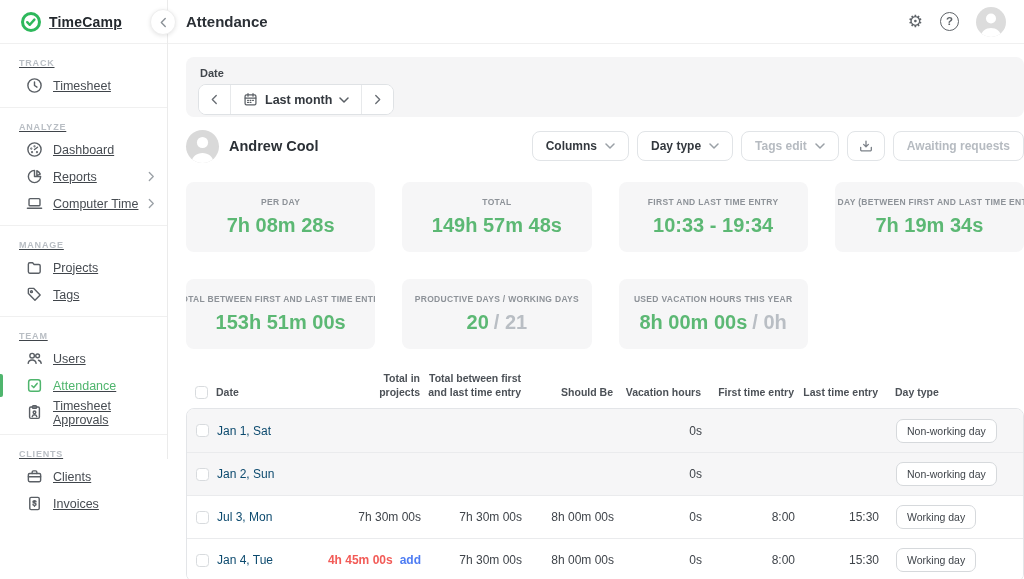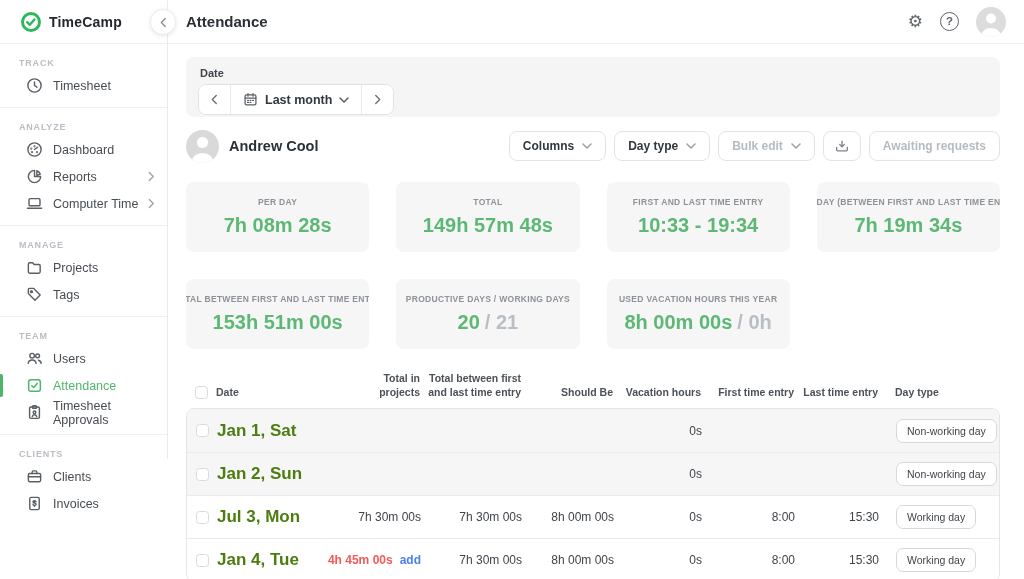--- a/index.html
+++ b/index.html
@@ -2,21 +2,21 @@
 <html><head>
 <meta charset="utf-8">
 <style>
   * { margin:0; padding:0; box-sizing:border-box; }
   html,body { width:1024px; height:579px; overflow:hidden; background:#fff;
     font-family:"Liberation Sans","DejaVu Sans",sans-serif; color:#3f444a; }
   .app { position:relative; width:1024px; height:579px; background:#fff; }
 
   
   .sidebar { position:absolute; left:0; top:0; width:168px; height:459px;
-    background:#fff; border-right:1px solid #ebebeb; z-index:2; }
+    background:#fff; border-right:1px solid #ebebeb; z-index:2;text-decoration:underline; }
   .logo-area { height:44px; display:flex; align-items:center; padding-left:20px;
     border-bottom:1px solid #f0f0f0; }
   .logo-mark { width:22px; height:22px; margin-right:7px; flex:0 0 auto; }
   .logo-text { font-size:14px; font-weight:700; color:#23282d; letter-spacing:.2px; }
   .side-section { padding:6px 0 8px 0; border-bottom:1px solid #f0f0f0; }
   .side-section:last-child { border-bottom:none; }
   .side-label { font-size:9px; letter-spacing:.8px; color:#b9bec4; font-weight:700;
     margin:8px 0 4px 19px; text-transform:uppercase; }
   .side-item { display:flex; align-items:center; height:27px; padding-left:26px;
     padding-right:12px; font-size:12.5px; color:#474c52; cursor:pointer; position:relative; }
@@ -41,21 +41,21 @@
     align-items:center; font-size:17px; line-height:1; padding:0; }
   .help-circle { width:19px; height:19px; border:1.5px solid #5f6469; border-radius:50%;
     display:flex; align-items:center; justify-content:center; font-size:11.5px;
     font-weight:700; color:#5f6469; }
   .avatar { width:30px; height:30px; border-radius:50%; background:#dcdcdc; overflow:hidden;
     display:flex; align-items:flex-end; justify-content:center; cursor:pointer; }
   .avatar svg { display:block; }
 
   
   .content { position:absolute; left:168px; top:44px; right:0; bottom:0; background:#fff;
-    padding:13px 24px 0 18px; overflow:hidden; }
+    padding:13px 0 0 18px; overflow:hidden; }
 
   .filter-bar { background:#f5f5f6; border-radius:8px; height:60px; padding:9px 12px; }
   .filter-label { font-size:11px; color:#41464c; font-weight:600; margin:1px 0 5px 2px; }
   .seg-group { display:inline-flex; background:#fff; border:1px solid #dfe2e5;
     border-radius:8px; height:31px; overflow:hidden; }
   .seg-btn { display:flex; align-items:center; justify-content:center; padding:0 12px;
     background:#fff; border:none; border-right:1px solid #e7e9eb; cursor:pointer;
     color:#6b7076; font-size:12.5px; gap:7px; }
   .seg-btn:last-child { border-right:none; }
   .seg-btn .lbl { color:#33383e; font-weight:600; }
@@ -96,21 +96,21 @@
   .cell-dt { flex:1 1 auto; text-align:left; padding-left:17px; }
   .hwrap-tp { display:inline-block; max-width:58px; }
   .hwrap-tb { display:inline-block; max-width:112px; }
   .checkbox { width:13px; height:13px; border:1.5px solid #d8dbde; border-radius:3.5px;
     background:#fff; cursor:pointer; }
   .tbl-body { border:1px solid #e3e5e8; border-radius:8px; overflow:hidden; background:#fff; }
   .trow { display:flex; align-items:center; height:43px; font-size:12px; color:#3f444a;
     background:#fff; }
   .trow + .trow { border-top:1px solid #eaebed; }
   .trow.nonworking { background:#f6f6f7; }
-  .date-link { color:#4d7c0f; text-decoration:none; font-weight:700; font-size:17px;
+  .date-link { color:#0c4a6e; text-decoration:none; font-weight:400; font-size:12px;
     cursor:pointer; }
   .alert-val { color:#f25b57; font-weight:600; }
   .add-link { color:#4d7cf3; font-weight:600; cursor:pointer; margin-left:7px;
     text-decoration:none; }
   .add-link:empty { display:none; margin-left:0; }
   .day-badge { display:inline-block; padding:5px 10px; background:#fff;
     border:1px solid #d6d9dc; border-radius:7px; font-size:10.5px; color:#3f444a;
     cursor:pointer; white-space:nowrap; }
 </style>
 </head>
@@ -338,21 +338,21 @@
         </button>
         <button class="pill-btn">
           <span>Day type</span>
           <span class="dd">
               <svg viewBox="0 0 10 6" width="10" height="6" fill="none" stroke="currentColor" stroke-width="1.5" stroke-linecap="round" stroke-linejoin="round">
                 <path d="M1 1l4 4 4-4"></path>
               </svg>
             </span>
         </button>
         <button class="pill-btn muted">
-          <span>Bulk edit</span>
+          <span>Tags edit</span>
           <span class="dd">
               <svg viewBox="0 0 10 6" width="10" height="6" fill="none" stroke="currentColor" stroke-width="1.5" stroke-linecap="round" stroke-linejoin="round">
                 <path d="M1 1l4 4 4-4"></path>
               </svg>
             </span>
         </button>
         <button class="pill-btn icon-only">
           <span style="display:flex;">
               <svg viewBox="0 0 18 18" width="16" height="16" fill="none" stroke="currentColor" stroke-width="1.5" stroke-linecap="round" stroke-linejoin="round">
                 <path d="M9 3.5v6M6.3 7.2L9 9.9l2.7-2.7"></path>

